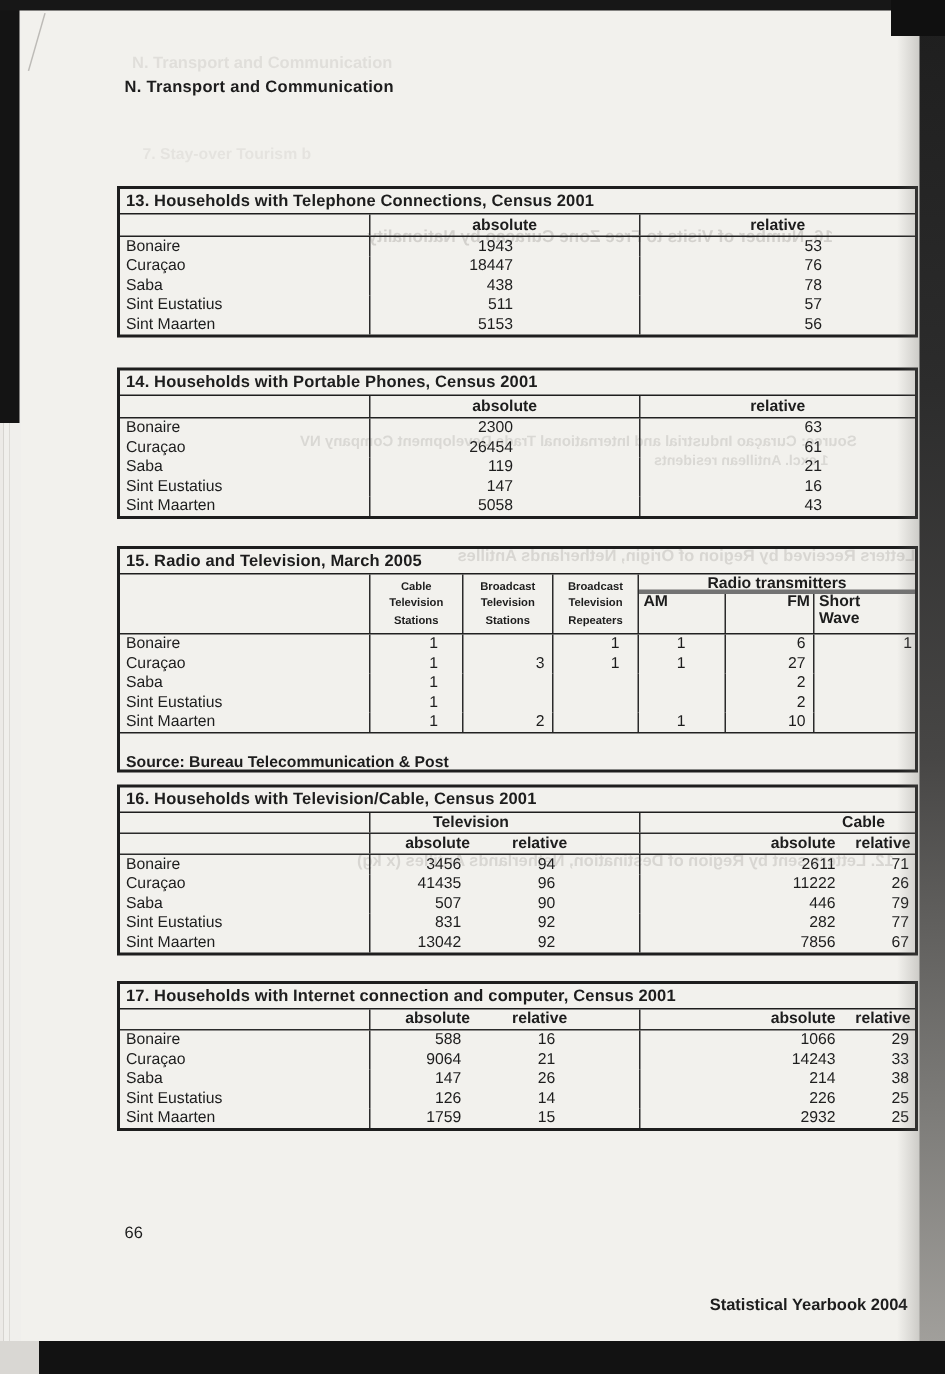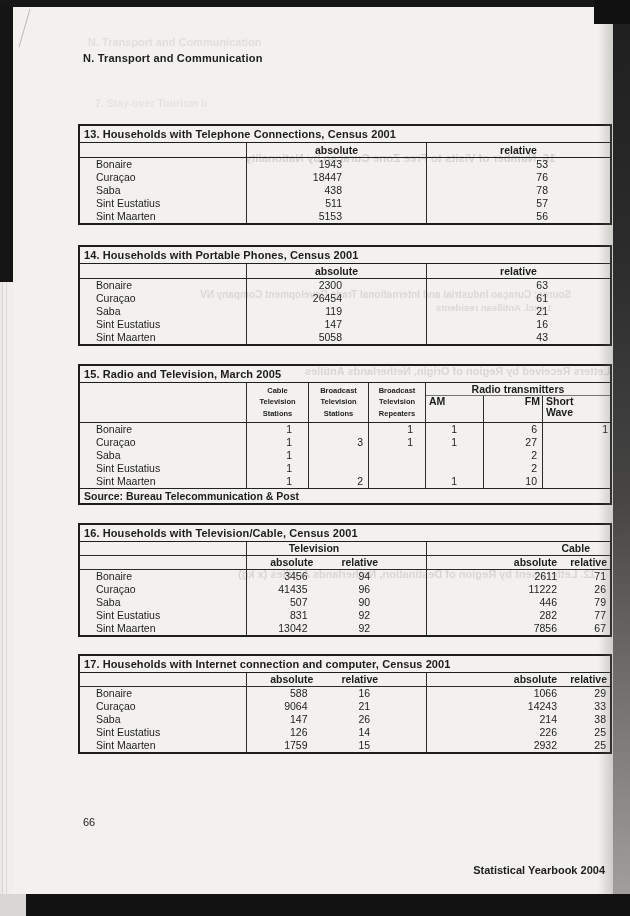--- a/index.html
+++ b/index.html
@@ -35,40 +35,40 @@
 
   .tbl { position:absolute; left:78px; width:534px; border:2px solid #1e1e1e; background:transparent; }
   .tbl-title { font-size:11px; font-weight:bold; height:17px; line-height:15px; padding:1px 4px 0 4px;
                border-bottom:1.5px solid #1e1e1e; letter-spacing:0.1px; }
   .row { display:flex; font-size:10.5px; height:13px; line-height:13px; }
   .hdr { font-weight:bold; border-bottom:1.5px solid #222; }
   .br { border-right:1px solid #2b2b2b; }
   .num { text-align:right; }
 
   
-  .c-name  { width:167px; padding-left:16px; }
+  .c-name  { width:167px; padding-left:4px; }
   .c-abs-h { width:180px; text-align:center; }
   .c-rel-h { flex:1; text-align:center; }
   .c-abs   { width:180px; padding-right:84px; }
   .c-rel   { flex:1; padding-right:62px; }
   .hdr2 { height:15px; line-height:14px; }
 
   
   .t15-hdr { display:flex; height:40px; border-bottom:1.5px solid #222; font-weight:bold; }
   .t15-small { font-size:7.5px; line-height:1.5; text-align:center; padding-top:2px; }
   .w-cable { width:62px; } .w-bstat { width:60px; } .w-brep { width:57px; }
   .w-am { width:58px; } .w-fm { width:59px;text-align:right; } .w-sw { flex:1; }
   .radio-block { flex:1; display:flex; flex-direction:column; }
-  .radio-top { height:13px; line-height:12px; text-align:center; font-size:10.5px; border-bottom:1px solid #737373; }
+  .radio-top { height:13px; line-height:12px; text-align:center; font-size:10.5px; border-bottom:3px solid #737373; }
   .radio-sub { display:flex; flex:1; font-size:10.5px; }
   .radio-sub > div { padding:0 2px 0 3px; line-height:11px; }
   .t15 .d-cable { padding-right:16px; } .t15 .d-bstat { padding-right:5px; }
   .t15 .d-brep { padding-right:12px; }  .t15 .d-am { padding-right:26px; }
   .t15 .d-fm { padding-right:5px; }     .t15 .d-sw { padding-right:2px; }
-  .src-row { border-top:1.2px solid #222; font-size:10.5px; font-weight:bold; height:15px; line-height:14px; padding:0 4px; }
+  .src-row { border-top:1.2px solid #222; font-size:10.5px; font-weight:bold; height:15px; line-height:14px; padding:12px 4px; }
 
   
   .g1 { width:180px; display:flex; }
   .g2 { flex:1; display:flex; }
   .g1h { width:180px; text-align:center; padding-right:45px; }
   .g2h { flex:1; text-align:right; padding-right:20px; }
   .s-a1h { width:90px; text-align:center; }
   .s-r1h { width:65px; text-align:center; padding-right:18px; }
   .s-sp  { width:25px; }
   .s-a2h { flex:1; text-align:right; padding-right:6px; }

